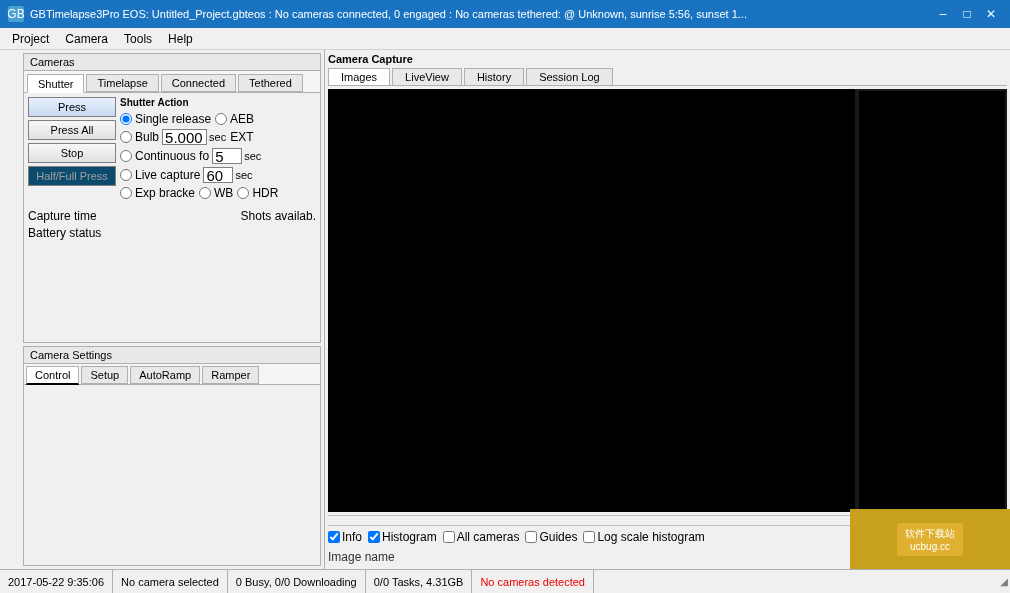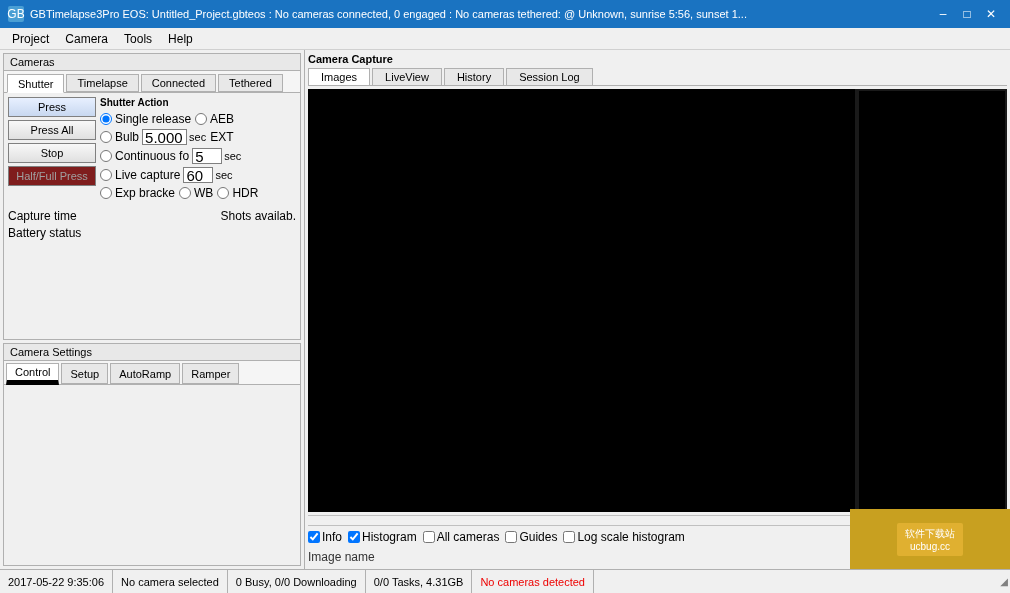--- a/index.html
+++ b/index.html
@@ -33,20 +33,21 @@
     .menu-item {
       padding: 2px 8px;
       cursor: pointer;
       font-size: 12px;
     }
 
     
     .main-layout {
       display: flex;
       height: calc(593px - 28px - 22px - 24px);
+      margin-left: 20px;
     }
 
     
     .left-panel {
       width: 305px;
       border-right: 1px solid #b0b0b0;
       display: flex;
       flex-direction: column;
     }
 
@@ -98,21 +99,21 @@
     .btn {
       padding: 3px 6px;
       border: 1px solid #808080;
       background: linear-gradient(to bottom, #f8f8f8, #e0e0e0);
       cursor: pointer;
       font-size: 11px;
       text-align: center;
     }
     .btn:disabled, .btn.disabled {
       color: #a0a0a0;
-      background: #7f1d1d;
+      background: #0c4a6e;
       cursor: default;
     }
     .btn.primary {
       background: linear-gradient(to bottom, #e8f0ff, #c8d8f0);
     }
 
     .shutter-action {
       flex: 1;
     }
     .shutter-action-title {
@@ -162,21 +163,21 @@
     .settings-tab-btn {
       padding: 2px 8px;
       border: 1px solid #b0b0b0;
       background: #e8e8e8;
       cursor: pointer;
       font-size: 11px;
       margin-right: 2px;
     }
     .settings-tab-btn.active {
       background: white;
-      border-bottom: 5px solid #000000;
+      border-bottom: 2px solid #000000;
       margin-bottom: -1px;
     }
     .settings-content {
       height: 180px;
     }
 
     
     .right-panel {
       flex: 1;
       display: flex;

